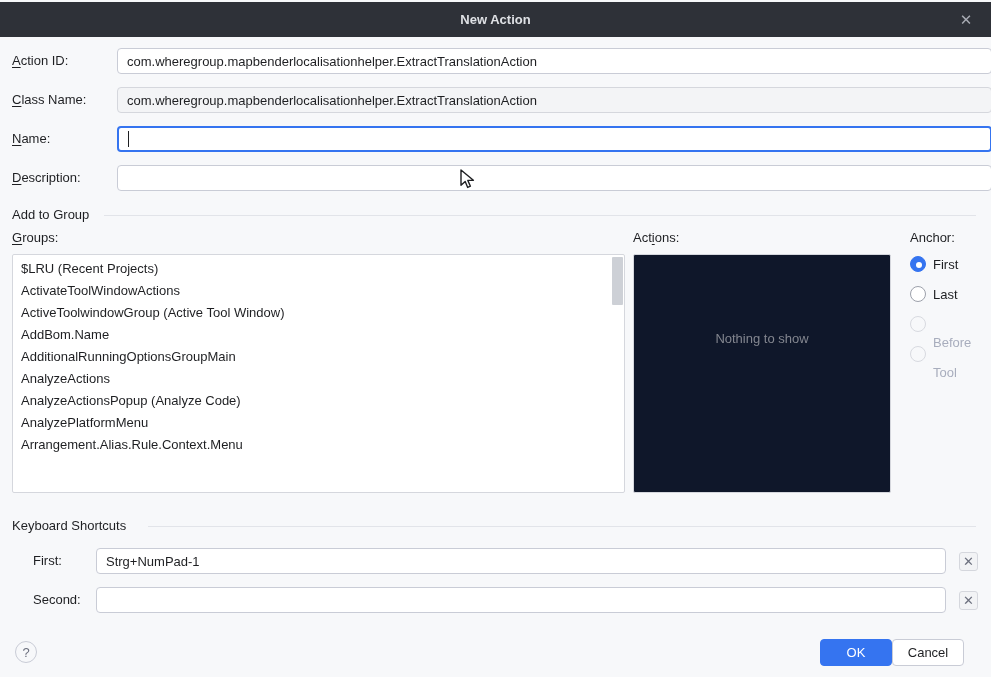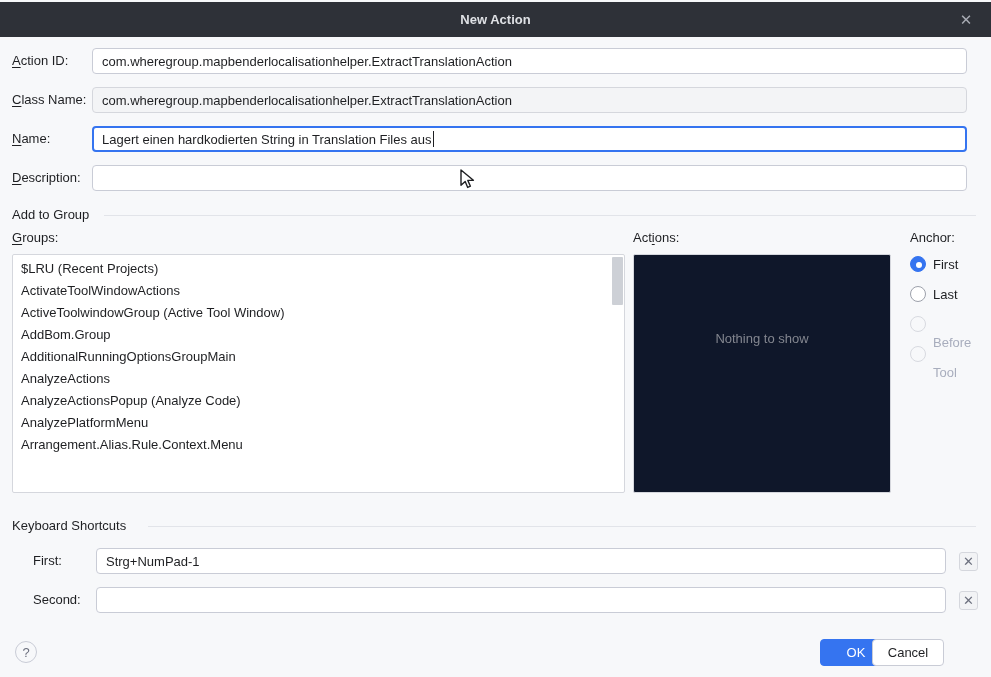--- a/index.html
+++ b/index.html
@@ -25,21 +25,21 @@
     position: absolute; right: 8px; top: 0; width: 34px; height: 35px;
     display: flex; align-items: center; justify-content: center;
     color: #a8abb3; font-size: 15px; cursor: default;
   }
 
   
   .form-label {
     position: absolute; left: 12px; height: 26px; line-height: 26px;
   }
   .text-field {
-    position: absolute; left: 92px; width: 875px; height: 26px;
+    position: absolute; left: 117px; width: 875px; height: 26px;
     background: #ffffff;
     border: 1px solid #c9ccd6; border-radius: 4px;
     padding: 0 9px;
     display: flex; align-items: center;
     white-space: nowrap; overflow: hidden;
   }
   .text-field.disabled { background: #f3f4f6; border-color: #d5d7dd; }
   .text-field.focused { border: 2px solid #3574f0; padding: 0 8px; }
   .caret { display: inline-block; width: 1px; height: 16px; background: #1e1f22; margin-left: 1px; }
 
@@ -102,21 +102,21 @@
     border: 1px solid #c9ccd6; border-radius: 50%; background: transparent;
     color: #6c707e; display: flex; align-items: center; justify-content: center;
     font-size: 13px;
   }
   .btn {
     position: absolute; top: 639px; width: 72px; height: 27px;
     border-radius: 4px; display: flex; align-items: center; justify-content: center;
     font-size: 13px;
   }
   .btn-primary { left: 820px; background: #3574f0; border: 1px solid #3574f0; color: #ffffff; }
-  .btn-secondary { left: 872px; background: #ffffff; border: 1px solid #c9ccd6; color: #1e1f22; }
+  .btn-secondary { left: 892px; background: #ffffff; border: 1px solid #c9ccd6; color: #1e1f22; }
 
   
   .mouse-cursor { position: absolute; left: 460px; top: 169px; pointer-events: none; }
 </style>
 </head>
 <body>
 
 <div class="titlebar">
   <span class="titlebar-title">New Action</span>
   <span class="close-btn">✕</span>
@@ -127,39 +127,38 @@
   <span>com.wheregroup.mapbenderlocalisationhelper.ExtractTranslationAction</span>
 </div>
 
 <div class="form-label" style="top:87px"><u>C</u>lass Name:</div>
 <div class="text-field disabled" style="top:87px">
   <span>com.wheregroup.mapbenderlocalisationhelper.ExtractTranslationAction</span>
 </div>
 
 <div class="form-label" style="top:126px"><u>N</u>ame:</div>
 <div class="text-field focused" style="top:126px">
-  <span>Lagert einen hardkodierten String in Translation Files aus</span>
     <span class="caret"></span>
 </div>
 
 <div class="form-label" style="top:165px"><u>D</u>escription:</div>
 <div class="text-field" style="top:165px">
   <span></span>
 </div>
 
 <div class="section-title" style="top:208px">Add to Group</div>
 <div class="section-line" style="top:215px; left:104px; right:15px"></div>
 
 <div class="form-label" style="top:228px; height:20px; line-height:20px"><u>G</u>roups:</div>
 
 <div class="groups-list">
   <div class="list-item">$LRU (Recent Projects)</div>
   <div class="list-item">ActivateToolWindowActions</div>
   <div class="list-item">ActiveToolwindowGroup (Active Tool Window)</div>
-  <div class="list-item">AddBom.Group</div>
+  <div class="list-item">AddBom.Name</div>
   <div class="list-item">AdditionalRunningOptionsGroupMain</div>
   <div class="list-item">AnalyzeActions</div>
   <div class="list-item">AnalyzeActionsPopup (Analyze Code)</div>
   <div class="list-item">AnalyzePlatformMenu</div>
   <div class="list-item">Arrangement.Alias.Rule.Context.Menu</div>
   <div class="v-scrollbar"></div>
 </div>
 
 <div class="form-label" style="left:633px; top:228px; height:20px; line-height:20px">Act<u>i</u>ons:</div>
 <div class="actions-panel">

